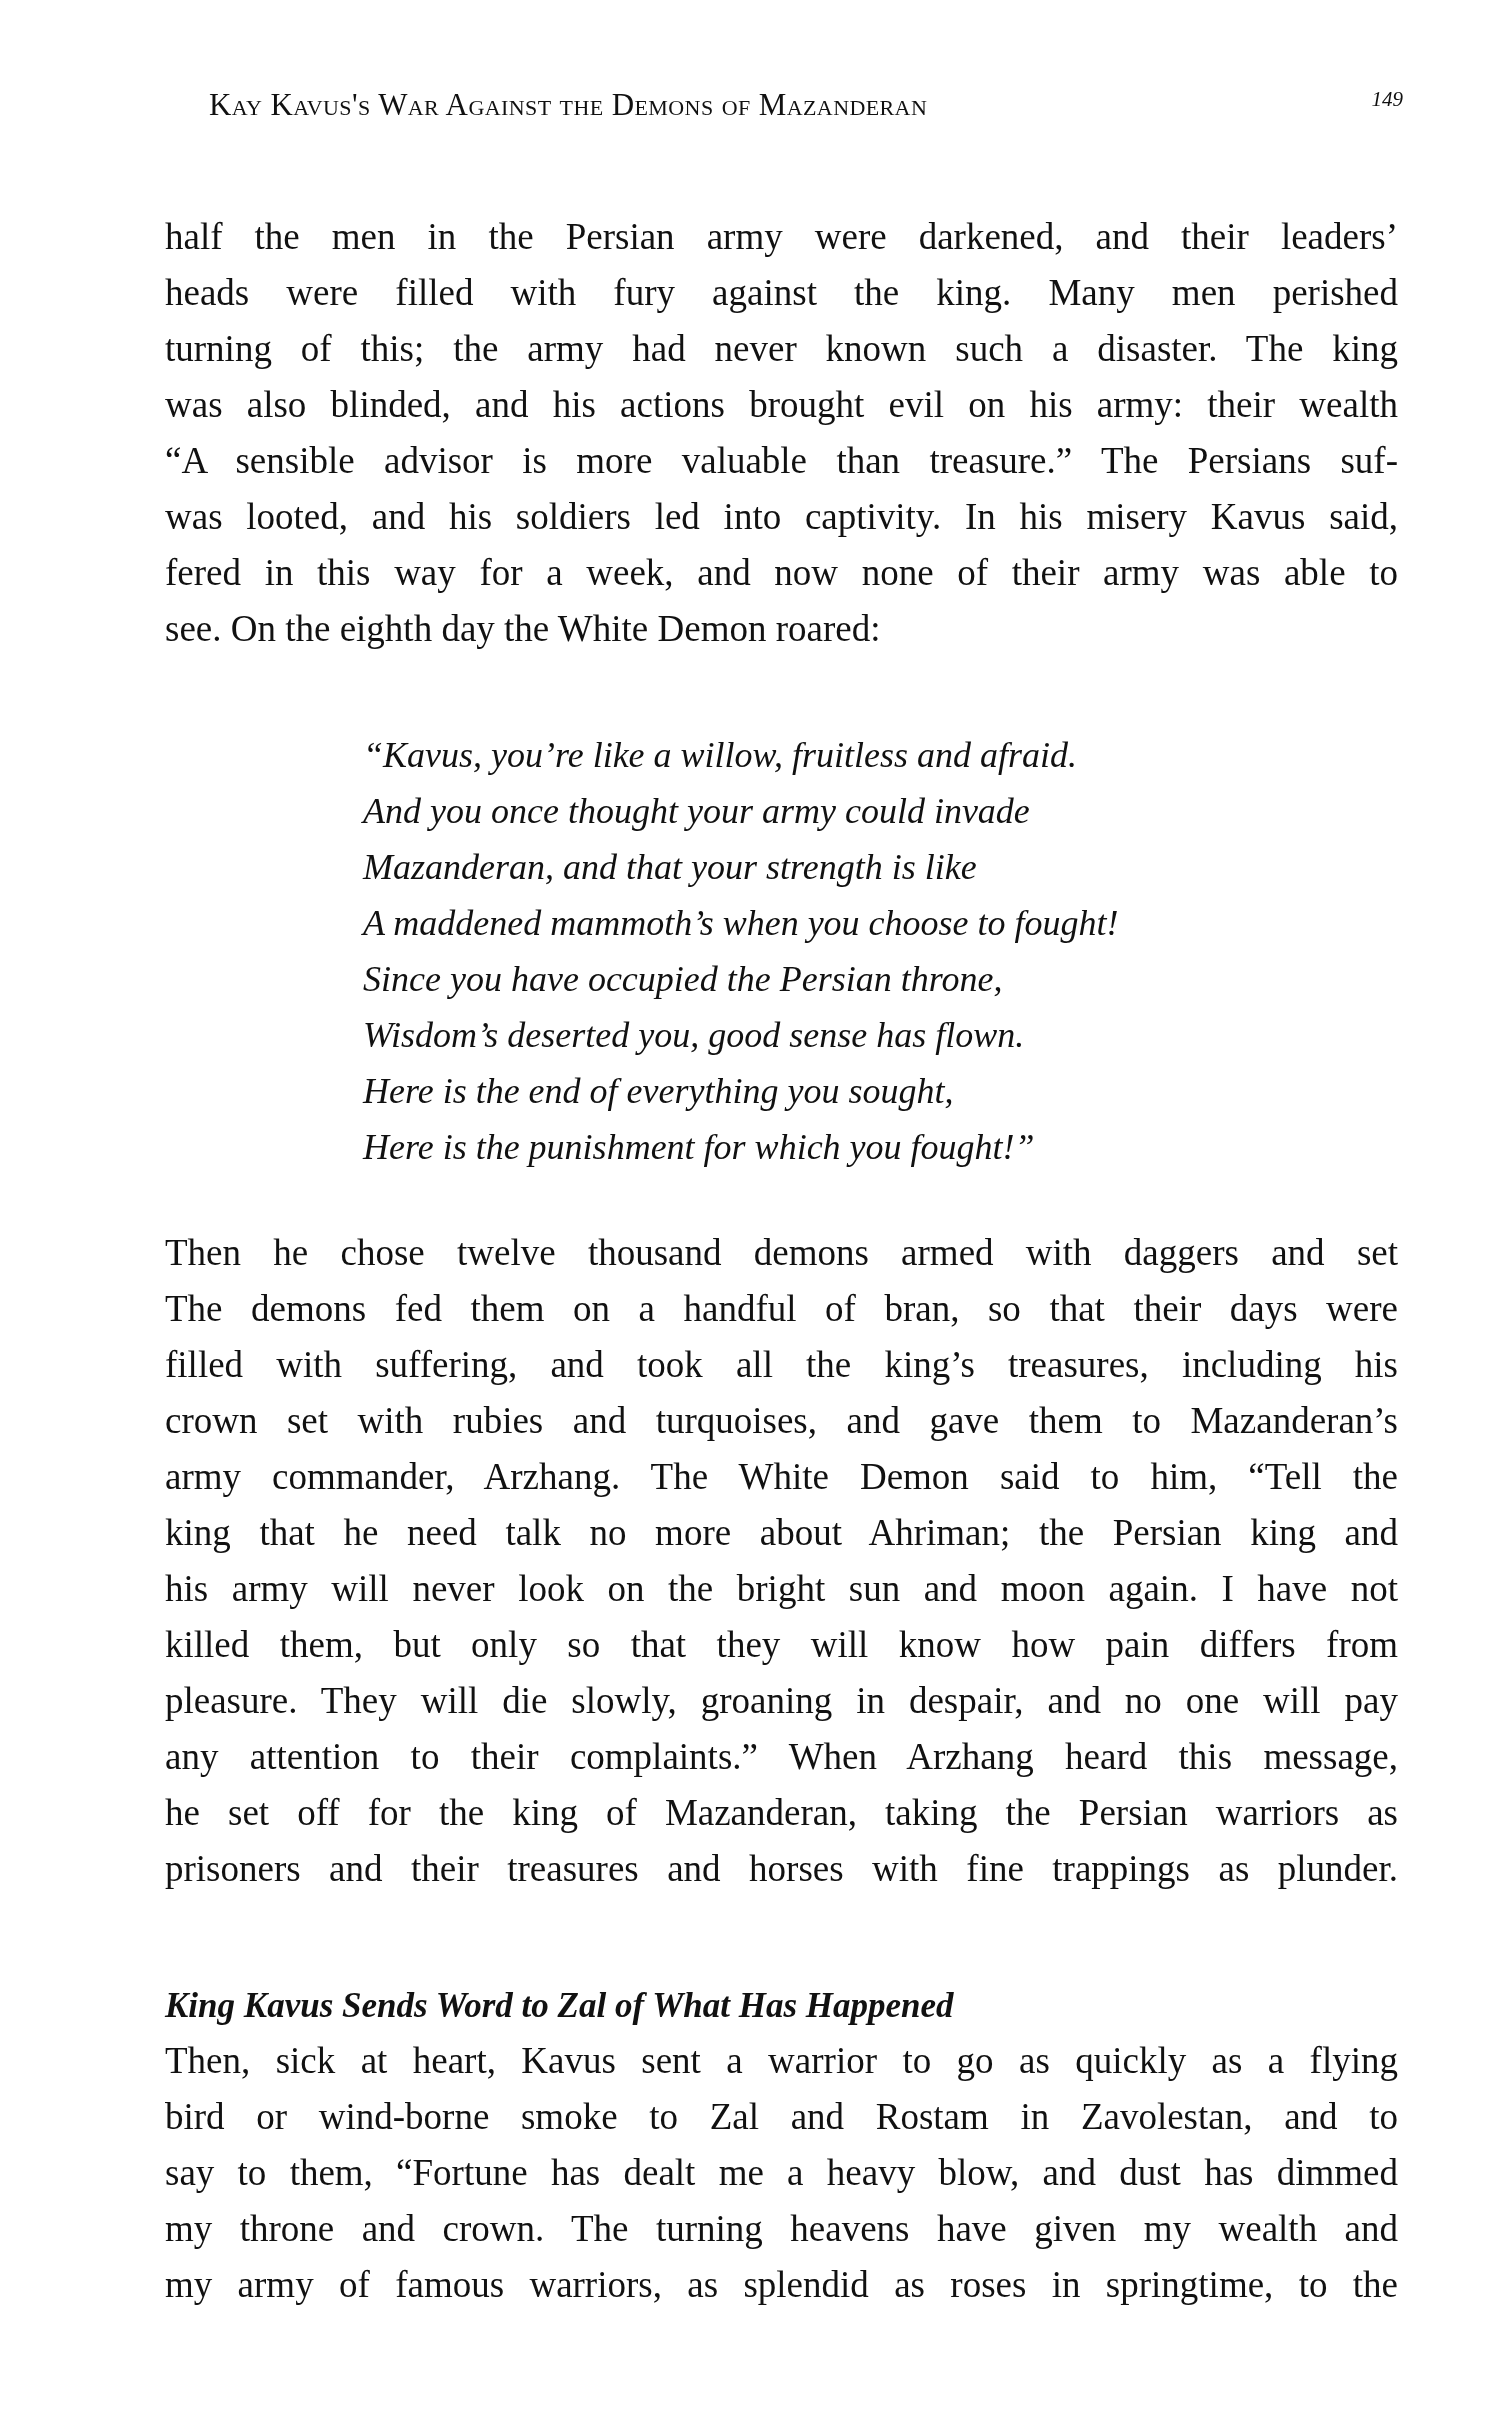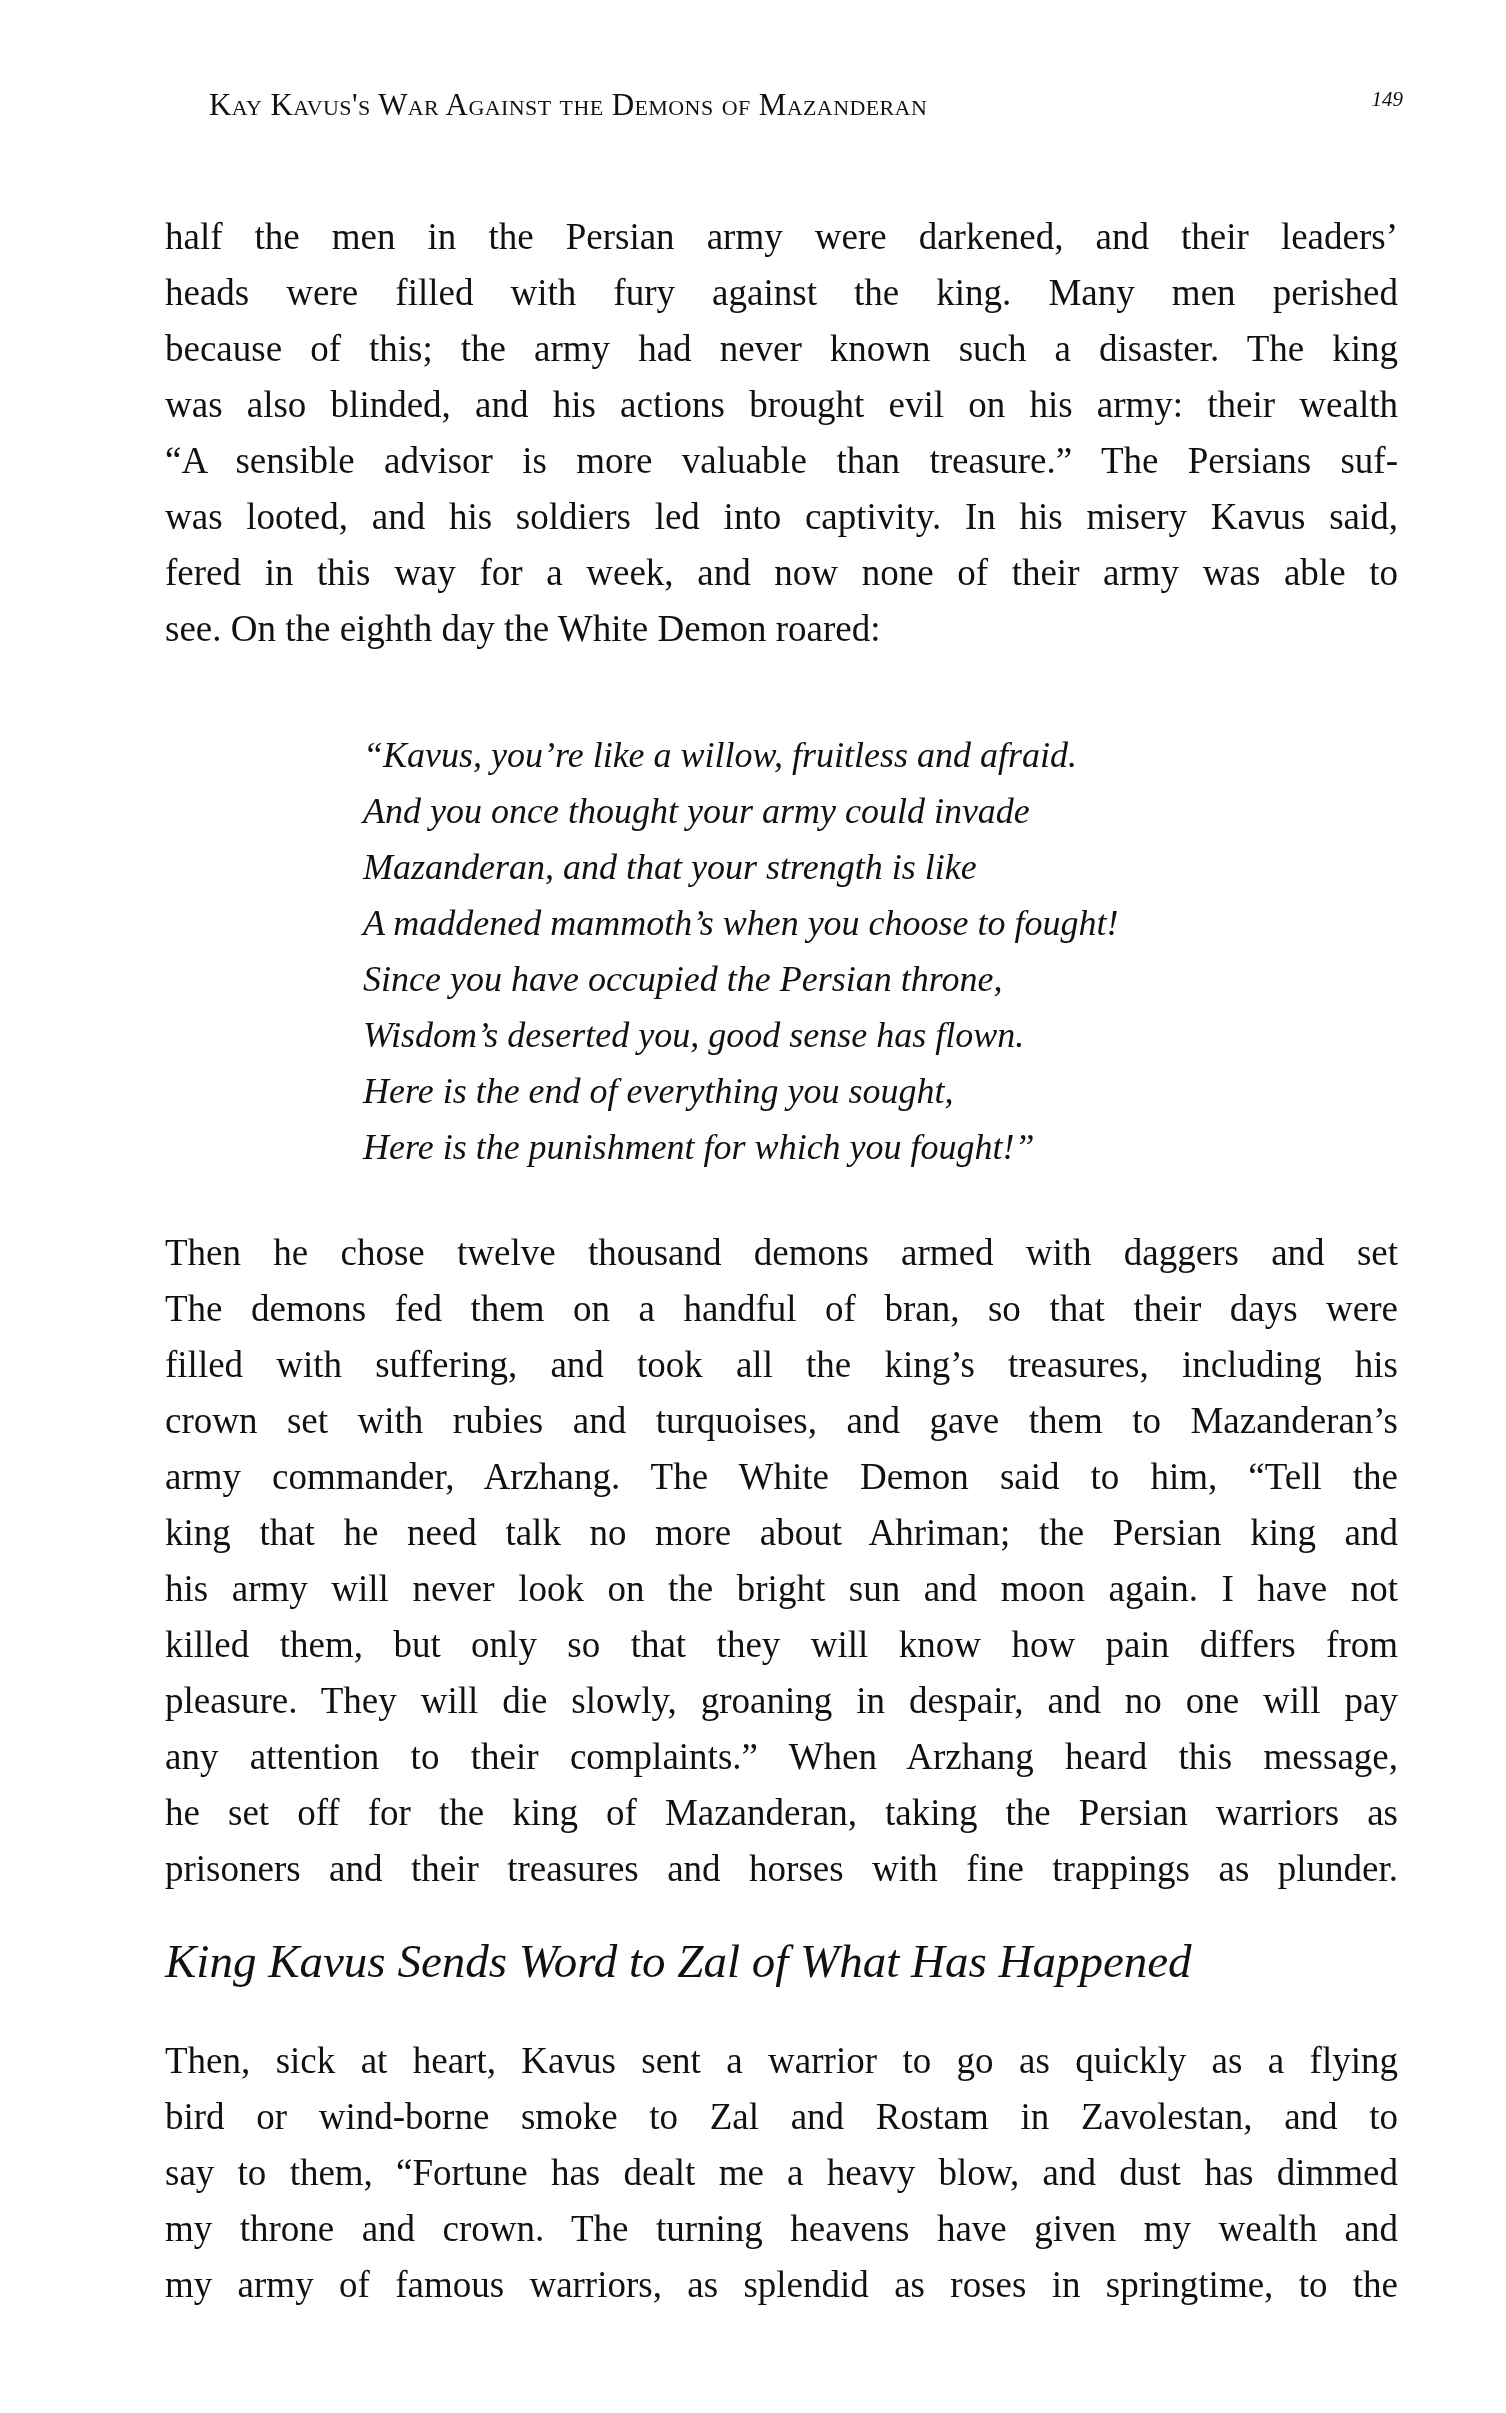--- a/index.html
+++ b/index.html
@@ -71,43 +71,43 @@
       font-size: 36px;
       font-style: italic;
       height: 56px;
       line-height: 56px;
       white-space: nowrap;
       margin-left: 43px;
     }
     .section-heading {
       position: absolute;
       left: 165px;
-      top: 1933px;
-      font-size: 47px;
+      top: 1978px;
+      font-size: 35px;
       font-style: italic;
-      font-weight: normal;
+      font-weight: bold;
       white-space: nowrap;
       height: 56px;
       line-height: 56px;
     }
   </style>
 </head>
 <body>
 
 <div class="page">
 
   <div class="running-head">
     <span class="running-title">Kay Kavus's War Against the Demons of Mazanderan</span>
     <span class="folio">149</span>
   </div>
 
   <div class="text-block" style="top: 209px;">
     <div class="line">half the men in the Persian army were darkened, and their leaders’</div>
     <div class="line">heads were filled with fury against the king. Many men perished</div>
-    <div class="line">because of this; the army had never known such a disaster. The king</div>
+    <div class="line">turning of this; the army had never known such a disaster. The king</div>
     <div class="line">was also blinded, and his actions brought evil on his army: their wealth</div>
     <div class="line">“A sensible advisor is more valuable than treasure.” The Persians suf-</div>
     <div class="line">was looted, and his soldiers led into captivity. In his misery Kavus said,</div>
     <div class="line">fered in this way for a week, and now none of their army was able to</div>
     <div class="line last">see. On the eighth day the White Demon roared:</div>
   </div>
 
   <div class="verse-block" style="top: 727px;">
     <div class="verse-line">“Kavus, you’re like a willow, fruitless and afraid.</div>
     <div class="verse-line">And you once thought your army could invade</div>

